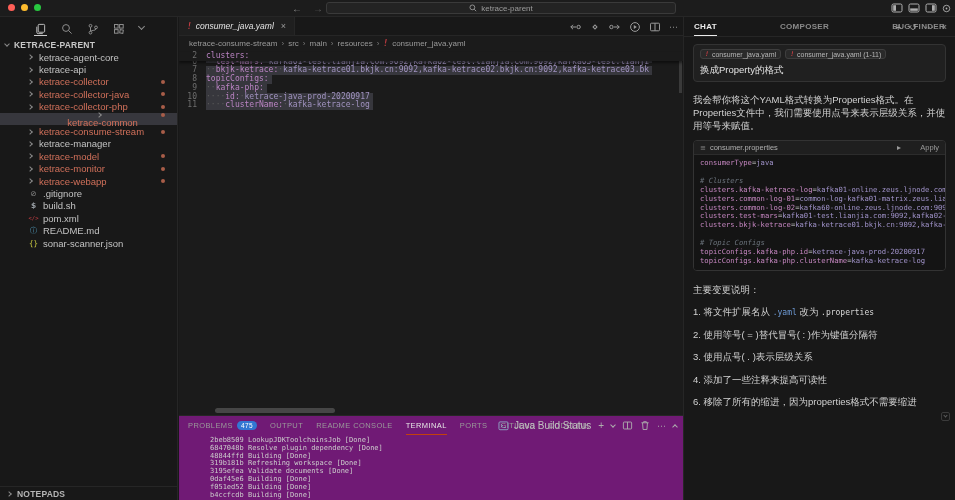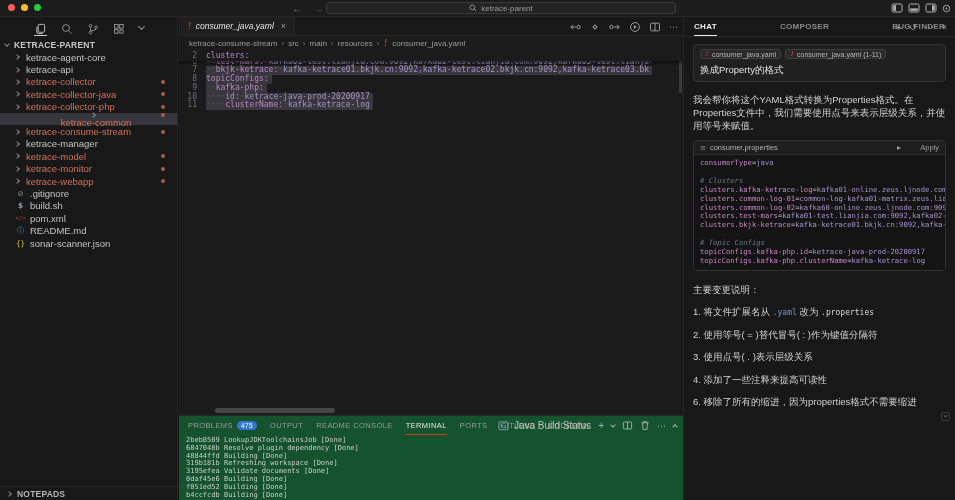--- a/index.html
+++ b/index.html
@@ -14,21 +14,21 @@
   .searchbox{position:absolute;left:326px;top:2px;width:350px;height:12px;background:#232323;border:1px solid #3a3a3a;border-radius:3px;
     display:flex;align-items:center;justify-content:center;gap:4px;color:#9c9c9c;font-size:8px;}
   .win-icons{position:absolute;right:4px;top:3px;display:flex;gap:5px;align-items:center;}
 
   
   #sidebar{position:absolute;top:17px;left:0;width:178px;bottom:0;background:#181818;border-right:1px solid #262626;}
   .acticons{height:22px;display:flex;align-items:center;justify-content:center;gap:14px;}
   .actic{display:flex;flex-direction:column;align-items:center;padding-top:2px;}
   .actic.active{border-bottom:1px solid #cccccc;}
   .tree-head{display:flex;align-items:center;height:12px;padding-left:5px;gap:5px;font-size:8.5px;font-weight:bold;color:#c8c8c8;letter-spacing:.2px;}
-  .tree-row{display:flex;align-items:center;height:12.4px;padding-left:15px;font-size:9.5px;color:#c3c3c3;position:relative;cursor:pointer;}
+  .tree-row{display:flex;align-items:center;height:12.4px;padding-left:28px;font-size:9.5px;color:#c3c3c3;position:relative;cursor:pointer;}
   .tree-row.selected{background:#37373d;flex-direction:column;}
   .chev{width:4px;height:4px;border-right:1px solid #8a8a8a;border-bottom:1px solid #8a8a8a;display:inline-block;flex:none;}
   .chev.r{transform:rotate(-45deg);margin-right:7px;}
   .chev.d{transform:rotate(45deg);margin-top:-2px;}
   .ficon{width:11px;margin-right:4px;font-size:7.5px;text-align:center;flex:none;font-family:"DejaVu Sans",sans-serif;}
   .ficon.ignore{color:#8a8a8a}.ficon.shell{color:#9aa0a6;font-weight:bold}.ficon.xml{color:#cc3e44;font-size:5.5px;font-family:"DejaVu Sans Mono",monospace}
   .ficon.markdown{color:#519aba}.ficon.json{color:#cbcb41;font-family:"DejaVu Sans Mono",monospace}
   .tlabel{white-space:nowrap;}
   .tlabel.mod{color:#d1705a;}
   .mdot{position:absolute;right:12px;width:4px;height:4px;border-radius:50%;background:#a85d48;}
@@ -50,29 +50,29 @@
   .eline.partial>*{position:relative;top:-3.2px;}
   .gut{width:27px;text-align:right;padding-right:9px;color:#6e6e6e;flex:none;}
   .sel{background:#37373d;padding-right:3px;}
   .ind{color:#5a5a5a;}
   .ekey{color:#bb84c4;}
   .eval{color:#a193c0;}
   .hscroll{position:absolute;left:36px;top:391px;width:120px;height:5px;background:#464646;border-radius:3px;}
   .vscroll{position:absolute;right:1px;top:36px;width:3px;height:40px;background:#3a3a3a;}
 
   
-  .panel{position:absolute;left:0;right:0;bottom:0;height:85px;background:#14532d;border-top:1px solid #262626;}
+  .panel{position:absolute;left:0;right:0;bottom:0;height:85px;background:#701a75;border-top:1px solid #262626;}
   .ptabs{height:19px;display:flex;align-items:flex-start;padding:0 9px;gap:13px;position:relative;}
   .ptab{display:flex;align-items:center;gap:4px;font-size:7.5px;letter-spacing:.4px;color:#9a9a9a;height:19px;cursor:pointer;}
   .ptab.active{border-bottom:1px solid #c2410c;}
   .ptab.active .ptab-label{color:#e6e6e6;}
   .badge{background:#3277d3;color:#fff;font-size:6.5px;padding:0 4px;border-radius:6px;height:9px;line-height:9px;}
   .pactions{position:absolute;right:6px;top:0;height:19px;display:flex;align-items:center;gap:7px;color:#adadad;font-size:9px;}
   .pprofile{display:flex;align-items:center;gap:5px;font-size:10px;color:#c0c0c0;}
-  .term{padding:2px 0 0 7px;font-family:"DejaVu Sans Mono",monospace;font-size:7px;line-height:7.8px;color:#cccccc;white-space:pre;}
+  .term{padding:2px 0 0 7px;font-family:"DejaVu Sans Mono",monospace;font-size:7px;line-height:7.8px;color:#cccccc;white-space:pre;margin-left:24px;}
 
   
   #chat{position:absolute;top:17px;right:0;width:272px;bottom:0;background:#181818;border-left:1px solid #262626;}
   .chat-head{height:20px;border-bottom:1px solid #262626;display:flex;align-items:stretch;padding:0 10px;gap:12px;position:relative;justify-content:space-between;}
   .ctab{font-size:8px;font-weight:bold;letter-spacing:.3px;color:#8a8a8a;display:flex;align-items:center;cursor:pointer;}
   .ctab.active{color:#ececec;box-shadow:inset 0 -1px 0 #ececec;}
   .chead-actions{position:absolute;right:8px;top:0;height:20px;display:flex;gap:8px;color:#9a9a9a;font-size:9px;align-items:center;}
   .chat-body{padding:7px 9px 0 9px;position:relative;}
   .ucard{border:1px solid #333333;border-radius:4px;background:#202020;padding:4px 6px;}
   .chips{display:flex;gap:4px;}

